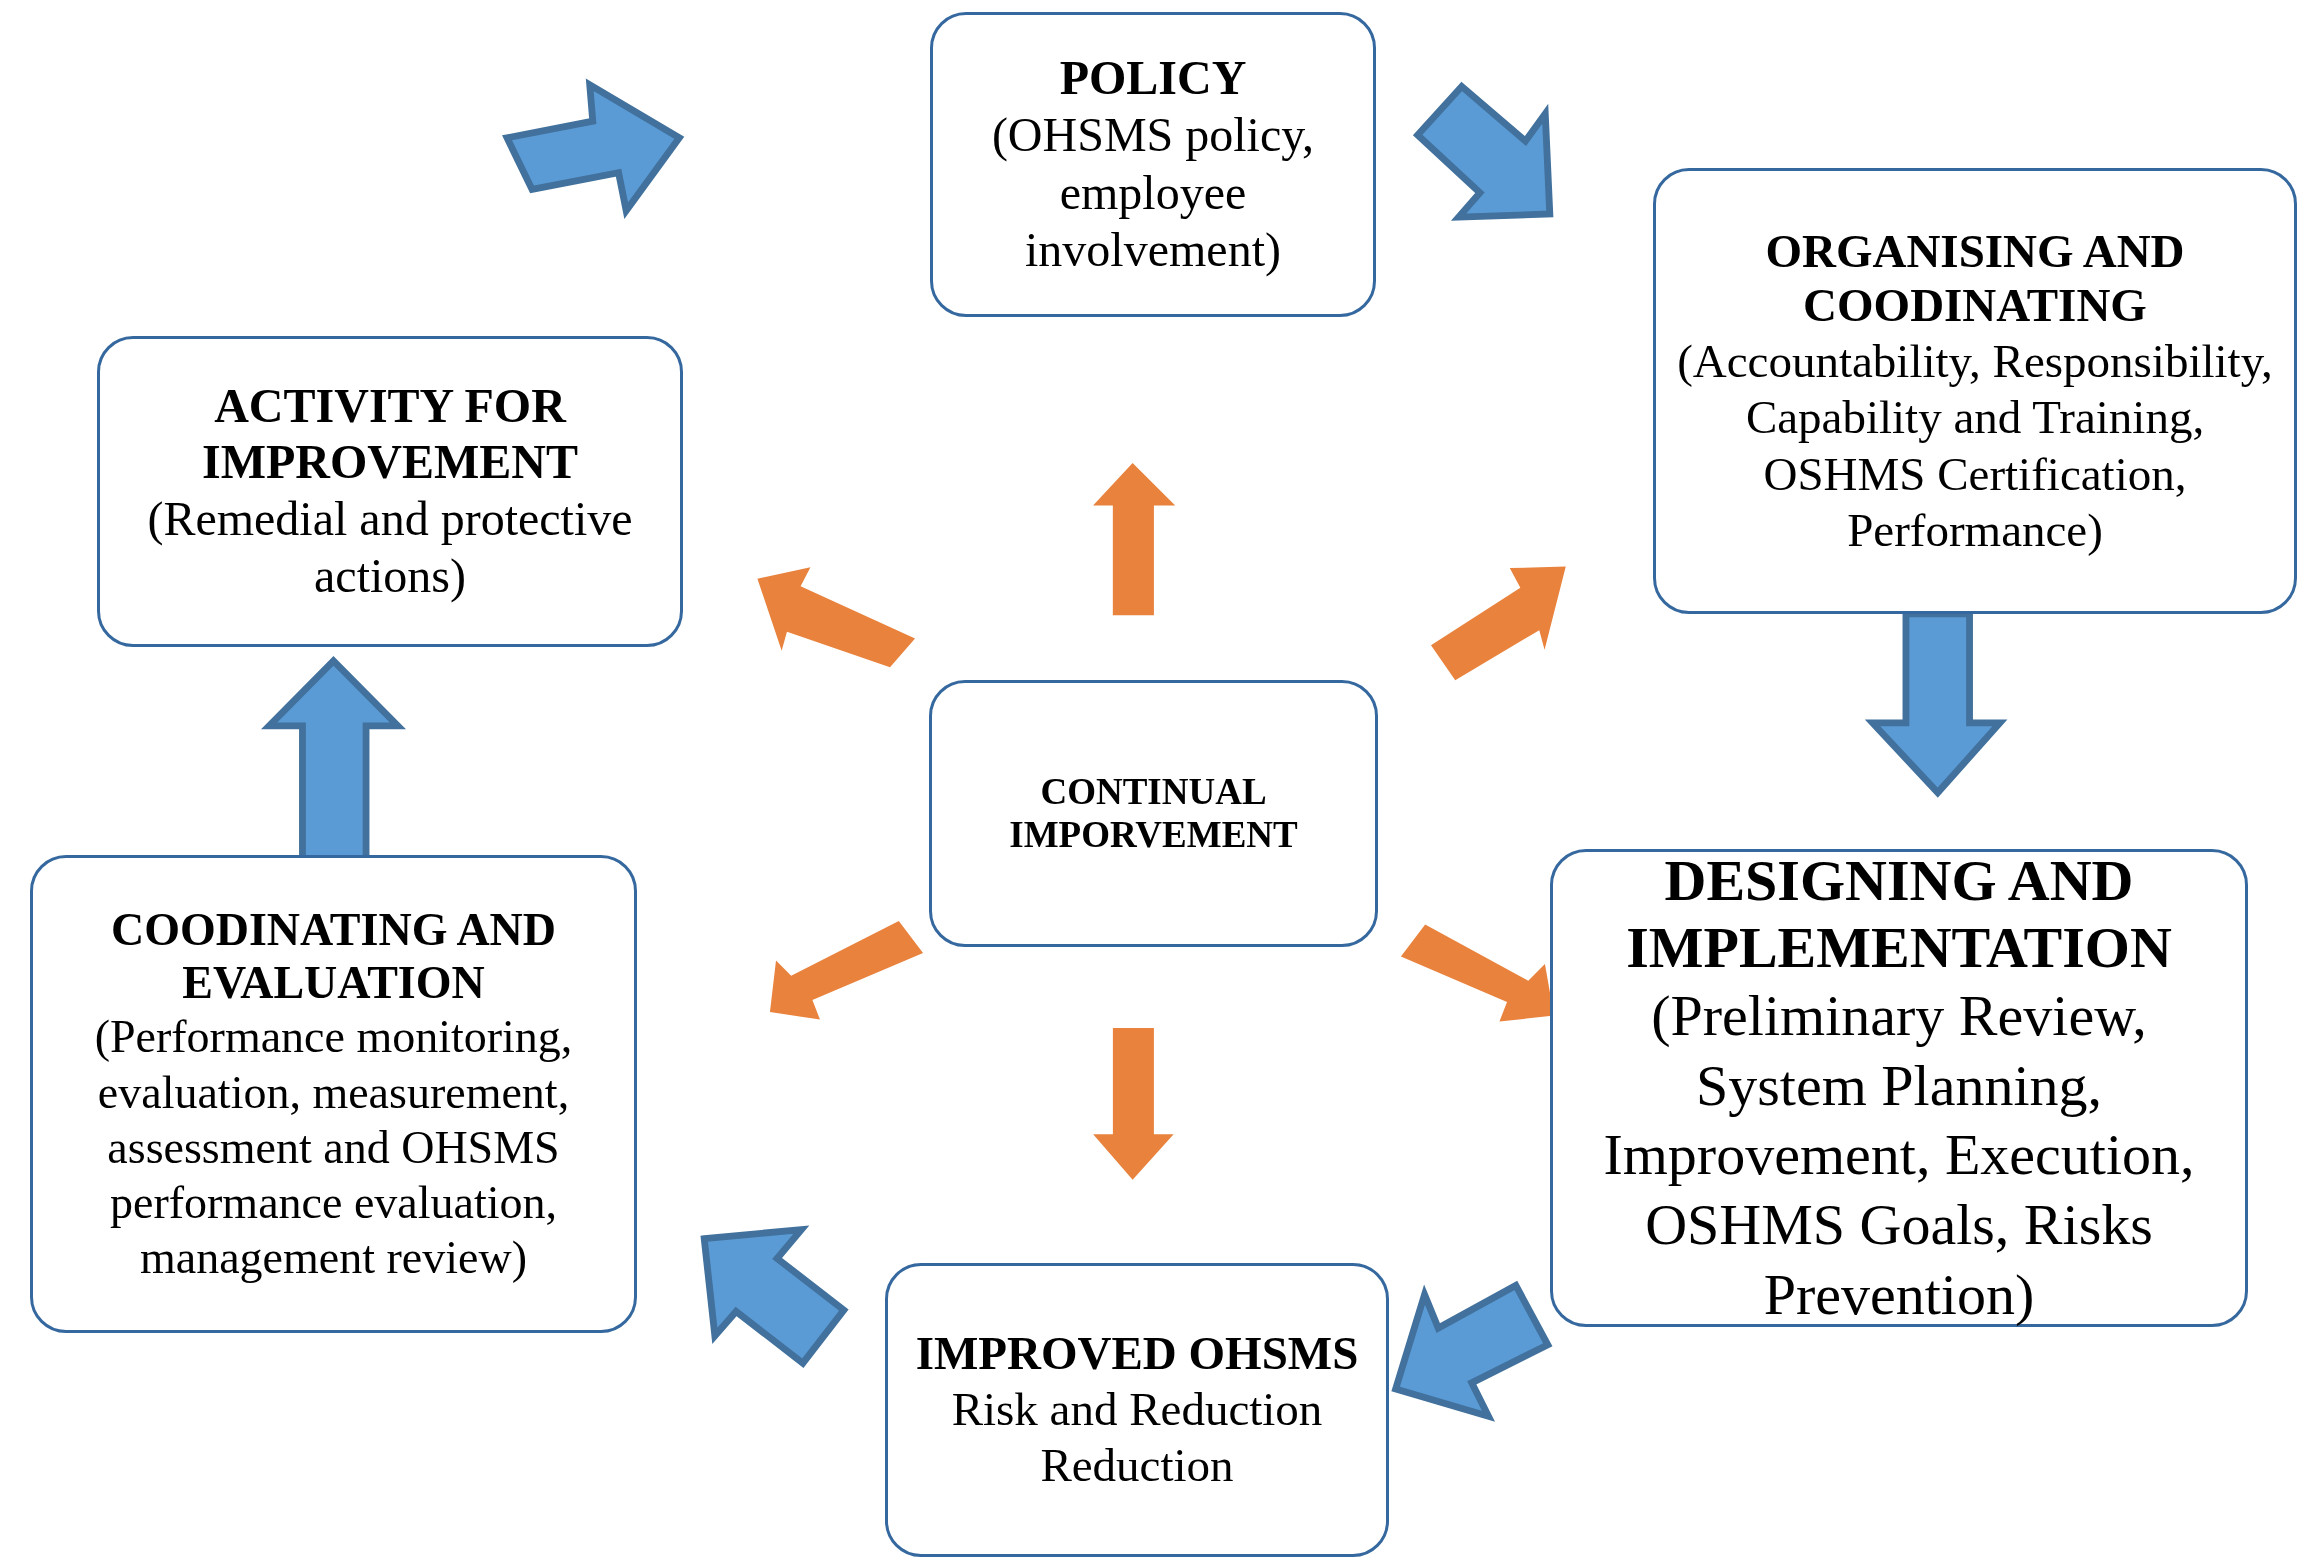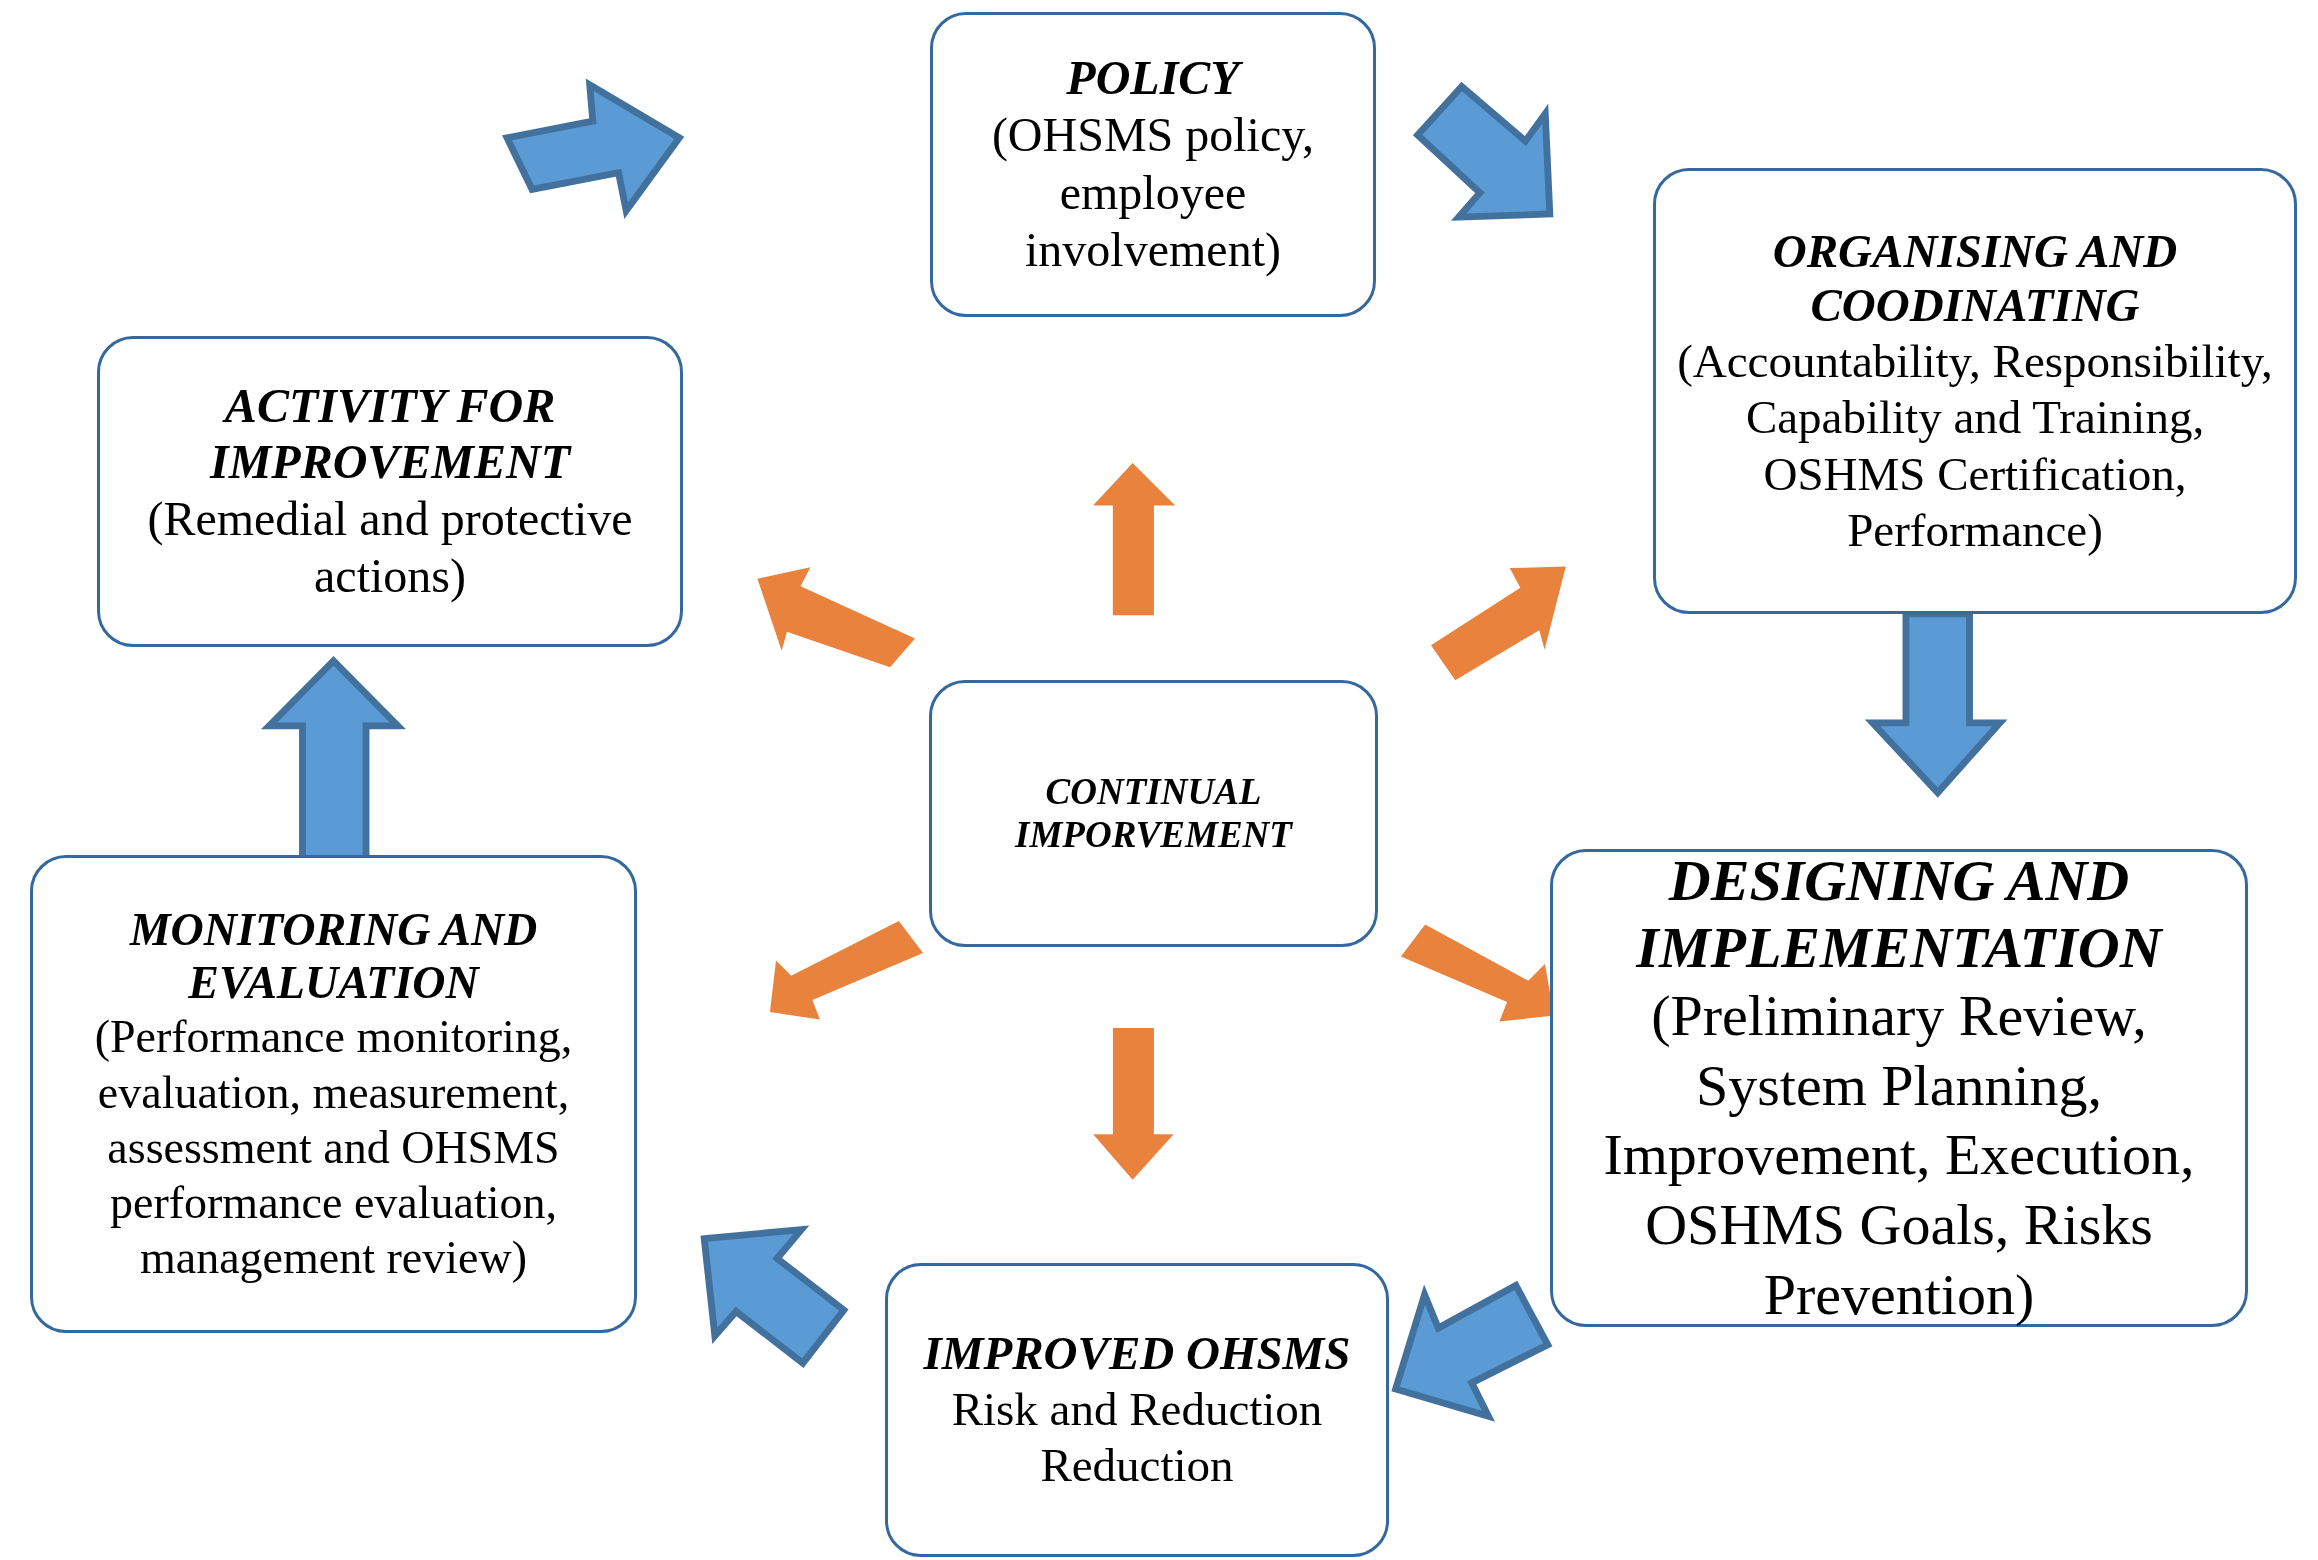--- a/index.html
+++ b/index.html
@@ -28,21 +28,20 @@
     align-items: center;
     justify-content: center;
     text-align: center;
     color: #000000;
     padding: 7.6px 10.6px;
     z-index: 5;
   }
   .node .ttl {
     font-weight: bold;
     line-height: 1.16;
-    font-style: italic;
   }
   .node .sub {
     font-weight: normal;
     line-height: 1.2;
   }
 
   
   #node-policy        { left:930px; top:12px;   width:446px;  height:305px;  font-size:48px; }
   #node-organising    { left:1653px; top:168px;  width:644px;  height:446px;  font-size:47px;text-align:center; }
   #node-activity      { left:97px;  top:308px;  width:586px;  height:311px;  font-size:48px;margin-top:28px; }
@@ -148,21 +147,21 @@
     <div class="ttl">DESIGNING AND IMPLEMENTATION</div>
     <div class="sub">(Preliminary Review, System Planning, Improvement, Execution, OSHMS Goals, Risks Prevention)</div>
   </div>
 
   <div class="node" id="node-improved">
     <div class="ttl">IMPROVED OHSMS</div>
     <div class="sub">Risk and Reduction Reduction</div>
   </div>
 
   <div class="node" id="node-monitoring">
-    <div class="ttl">MONITORING AND EVALUATION</div>
+    <div class="ttl">COODINATING AND EVALUATION</div>
     <div class="sub">(Performance monitoring, evaluation, measurement, assessment and OHSMS performance evaluation, management review)</div>
   </div>
 
   <div class="node" id="node-activity">
     <div class="ttl">ACTIVITY FOR IMPROVEMENT</div>
     <div class="sub">(Remedial and protective actions)</div>
   </div>
 
   <div class="node" id="node-continual">
     <div class="ttl">CONTINUAL IMPORVEMENT</div>

